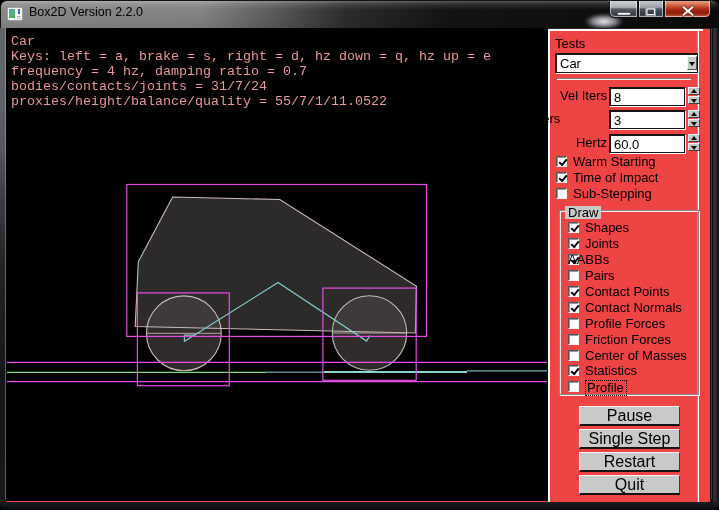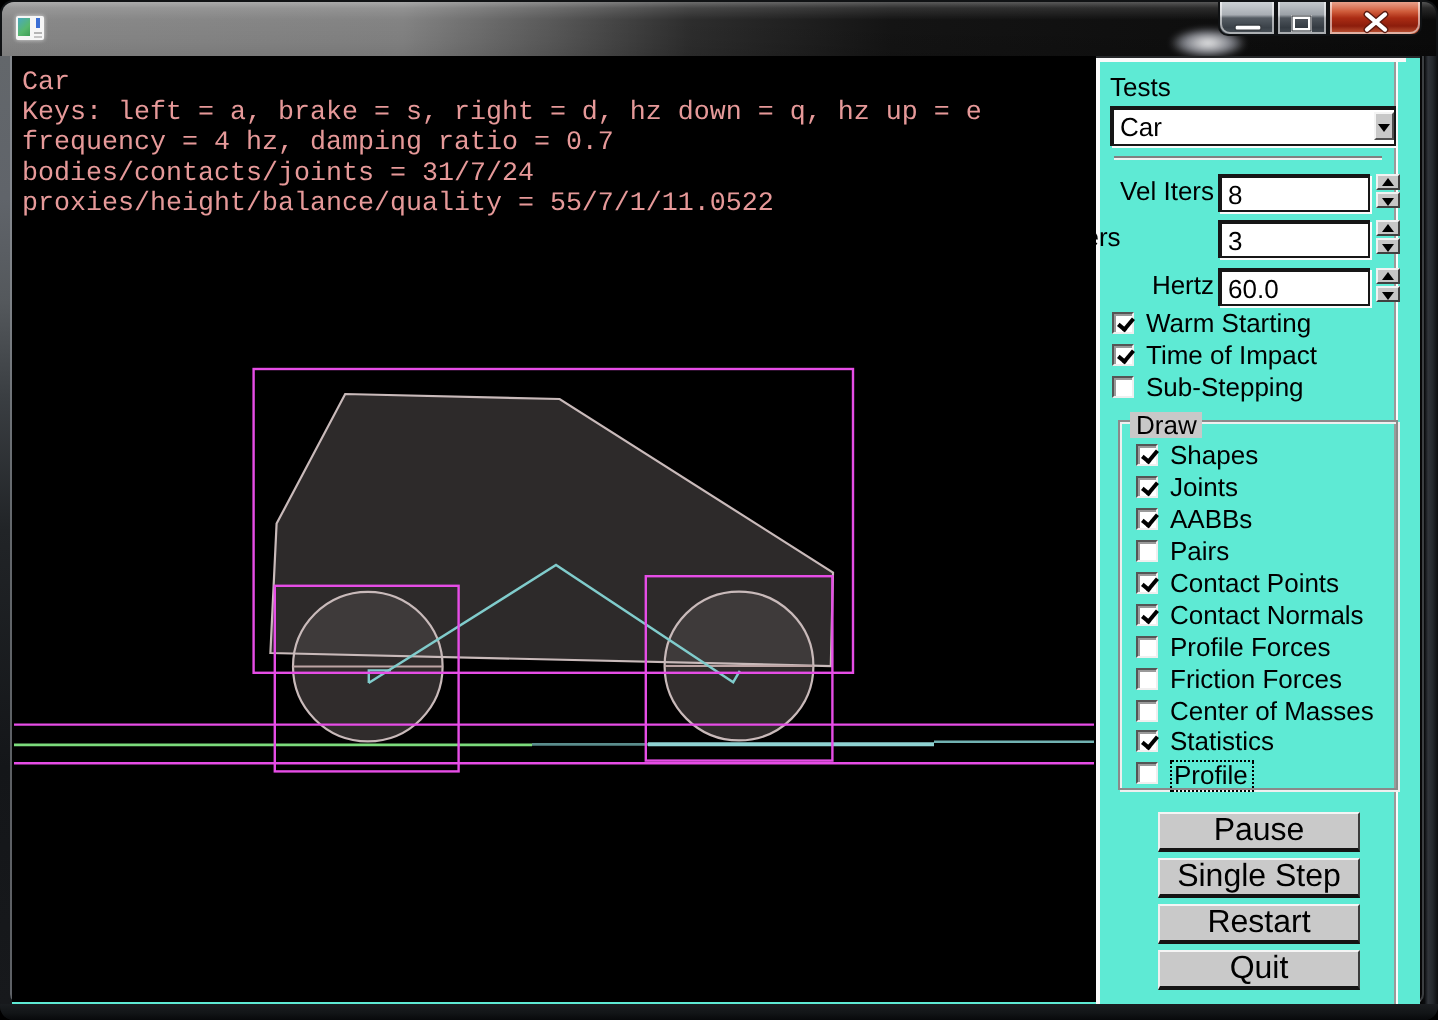--- a/index.html
+++ b/index.html
@@ -23,21 +23,21 @@
 #caps{position:absolute;left:609px;top:0;height:18px;}
 .cap{position:absolute;top:0;height:18px;border:1px solid #101214;}
 #capmin{left:0;width:29px;border-radius:0 0 0 5px;
 background:linear-gradient(to bottom,#cdd2d6 0%,#a9aeb4 40%,#565d64 50%,#3a4148 80%,#4b535a 100%);}
 #capmax{left:29px;width:26px;border-left:1px solid #101214;
 background:linear-gradient(to bottom,#c4c9cd 0%,#9ba1a7 40%,#4e555c 50%,#343b42 80%,#454d54 100%);}
 #capclose{left:55px;width:47px;border-left:1px solid #101214;border-radius:0 0 5px 0;
 background:linear-gradient(to bottom,#e8a18b 0%,#cf5b3a 30%,#ab2c14 50%,#8c1d0c 75%,#c35b3a 100%);}
 .capin{position:absolute;inset:0;border:1px solid rgba(255,255,255,.55);border-top:none;border-radius:inherit;}
 
-#client{position:absolute;left:6px;top:28px;width:704px;height:474px;background:#5eead4;}
+#client{position:absolute;left:6px;top:28px;width:704px;height:474px;background:#ef4444;}
 #canvas{position:absolute;left:0;top:0;width:542px;height:473px;background:#000;}
 #panedge{position:absolute;left:691px;top:0;width:1px;height:474px;background:#9a9a9a;}
 #panedgew{position:absolute;left:692px;top:0;width:1px;height:474px;background:#fdfdfd;}
 
 .lab{position:absolute;font-size:13px;line-height:13px;color:#000;white-space:nowrap;}
 .sunk{position:absolute;background:#fff;border:2px solid #161616;border-right-width:1px;border-bottom-width:1px;box-shadow:1px 1px 0 #fafafa;}
 .sunk .txt{position:absolute;left:3px;top:1px;font-size:13px;color:#000;white-space:nowrap;}
 .cbx{position:absolute;width:11px;height:11px;background:#fff;border-top:1px solid #555;border-left:1px solid #555;border-right:1px solid #efefef;border-bottom:1px solid #efefef;box-shadow:inset 1px 1px 0 #9a9a9a;}
 .chk:after{content:"";position:absolute;left:2px;top:2px;width:6px;height:3px;border-left:2px solid #000;border-bottom:2px solid #000;transform:rotate(-50deg);}
 .btn{position:absolute;left:573px;width:101px;height:20px;background:#c9c9c9;
@@ -60,20 +60,21 @@
   <div id="rbord"></div>
   <div id="bbord"></div>
   <div id="inframe"></div>
 
   <div id="icon" style="position:absolute;left:8px;top:8px;width:14px;height:12px;background:#f6f6f6;border-radius:1px;box-shadow:0 0 2px rgba(255,255,255,.7);">
     <div style="position:absolute;left:1px;top:1px;width:6px;height:9px;background:linear-gradient(135deg,#4aa8c0 0%,#57b86e 60%,#3f9f57 100%);"></div>
     <div style="position:absolute;left:10px;top:1px;width:2px;height:5px;background:#3b6fd4;"></div>
     <div style="position:absolute;left:9px;top:8px;width:4px;height:1px;background:#b5b5b5;"></div>
     <div style="position:absolute;left:9px;top:10px;width:4px;height:1px;background:#c5c5c5;"></div>
   </div>
+  <div style="position:absolute;left:29px;top:5px;font-family:'Liberation Sans',sans-serif;font-size:12.5px;color:#000;">Box2D Version 2.2.0</div>
 
   <div id="caps">
     <div class="cap" id="capmin">
         <div class="capin"></div>
       <svg width="27" height="16" style="position:absolute;left:0;top:0;">
           <rect x="7.5" y="11.5" width="13" height="2.6" rx="1" fill="#fff" stroke="#3a3f44" stroke-width="0.7"></rect>
         </svg>
     </div>
     <div class="cap" id="capmax">
         <div class="capin"></div>
@@ -197,21 +198,21 @@
     <div class="cbx" style="left:550px;top:160px;"></div>
       <div class="lab" style="left:567px;top:159px;">Sub-Stepping</div>
 
     <div id="grp"></div>
     <div class="lab" style="left:559px;top:178px;background:#c8c8c8;padding:0 3px;">Draw</div>
     <div class="cbx chk" style="left:562px;top:194px;"></div>
       <div class="lab" style="left:579px;top:193px;">Shapes</div>
     <div class="cbx chk" style="left:562px;top:210px;"></div>
       <div class="lab" style="left:579px;top:209px;">Joints</div>
     <div class="cbx chk" style="left:562px;top:226px;"></div>
-      <div class="lab" style="left:579px;top:225px;">AABBs</div>
+      <div class="lab" style="left:562px;top:225px;">AABBs</div>
     <div class="cbx" style="left:562px;top:242px;"></div>
       <div class="lab" style="left:579px;top:241px;">Pairs</div>
     <div class="cbx chk" style="left:562px;top:258px;"></div>
       <div class="lab" style="left:579px;top:257px;">Contact Points</div>
     <div class="cbx chk" style="left:562px;top:274px;"></div>
       <div class="lab" style="left:579px;top:273px;">Contact Normals</div>
     <div class="cbx" style="left:562px;top:290px;"></div>
       <div class="lab" style="left:579px;top:289px;">Profile Forces</div>
     <div class="cbx" style="left:562px;top:306px;"></div>
       <div class="lab" style="left:579px;top:305px;">Friction Forces</div>

